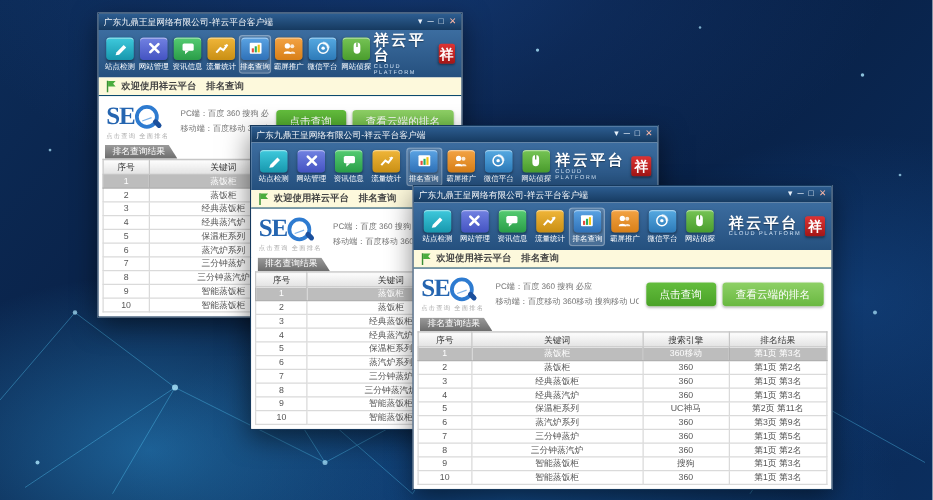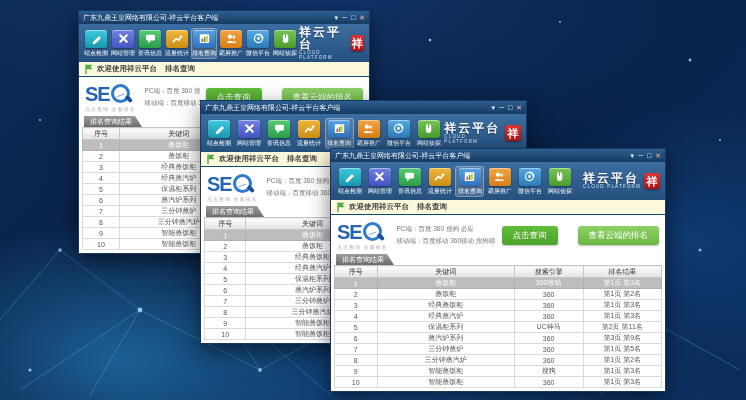--- a/index.html
+++ b/index.html
@@ -51,29 +51,29 @@
     box-shadow:0 1px 2px rgba(0,0,0,.4);}
 
   .notifbar{height:14px;flex:0 0 14px;background:#fdf9dc;border-bottom:1px solid #0c4a6e;
     display:flex;align-items:center;padding:0 6px;}
   .notif-text,.notif-section{font-size:7.5px;font-weight:bold;color:#444;white-space:nowrap;}
   .notif-section{margin-left:8px;}
   .flag-icon{margin-right:4px;display:flex;}
 
   .seoarea{height:37px;flex:0 0 37px;display:flex;align-items:center;padding:2px 6px 0;background:#fff;overflow:hidden;}
   .seologo{display:flex;flex-direction:column;margin-right:9px;flex:0 0 auto;}
-  .seo-row{display:flex;}
+  .seo-row{display:flex;align-items:center;font-family:Liberation Serif, serif;}
   .seo-se{font-weight:bold;font-size:20px;line-height:1;color:#2565b0;letter-spacing:-1px;}
   .seo-o{width:13px;height:13px;border:3.5px solid #2e7bd0;border-radius:50%;position:relative;margin-left:1px;background:#fff;}
   .seo-o i{position:absolute;left:2px;top:5px;width:8px;height:3px;border-bottom:1.5px solid #7fb3e8;transform:rotate(-20deg);}
   .seo-handle{position:absolute;width:8px;height:3.5px;background:#1b4f9c;transform:rotate(45deg);
     right:-6px;bottom:-1px;border-radius:2px;}
   .seo-tagline{font-size:5px;color:#a8a8a8;margin-top:2px;letter-spacing:1px;white-space:nowrap;}
   .engines{display:flex;flex-direction:column;gap:3px;font-size:6.5px;color:#777;white-space:nowrap;flex:0 1 auto;overflow:hidden;}
-  .btns{margin-left:auto;display:flex;gap:20px;padding-left:6px;flex:0 0 auto;}
+  .btns{margin-left:auto;display:flex;gap:5px;padding-left:6px;flex:0 0 auto;}
   .btn{height:19px;border-radius:3px;color:#fff;font-size:8.5px;display:flex;align-items:center;
     justify-content:center;padding:0 11px;cursor:pointer;white-space:nowrap;box-shadow:0 1px 2px rgba(0,0,0,.25);}
   .btn-query{background:linear-gradient(#63bd3d,#4aa227);}
   .btn-cloud{background:linear-gradient(#8ed066,#69b840);text-align:center;}
 
   .tabrow{height:11px;flex:0 0 11px;display:flex;align-items:flex-end;padding-left:5px;background:#fff;}
   .tab{background:linear-gradient(#9b9b9b,#6c6c6c);color:#fff;font-size:7px;line-height:11px;
     padding:0 10px 0 6px;clip-path:polygon(0 0,calc(100% - 7px) 0,100% 100%,0 100%);}
 
   .tblwrap{background:#fff;padding:0 3px 3px;}

